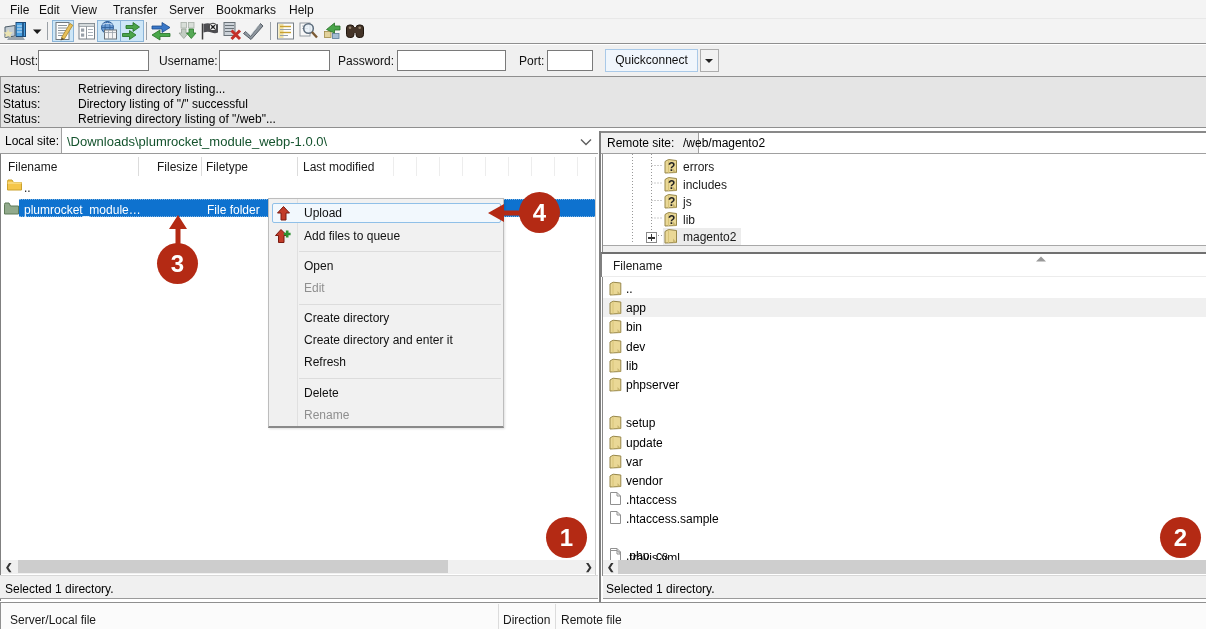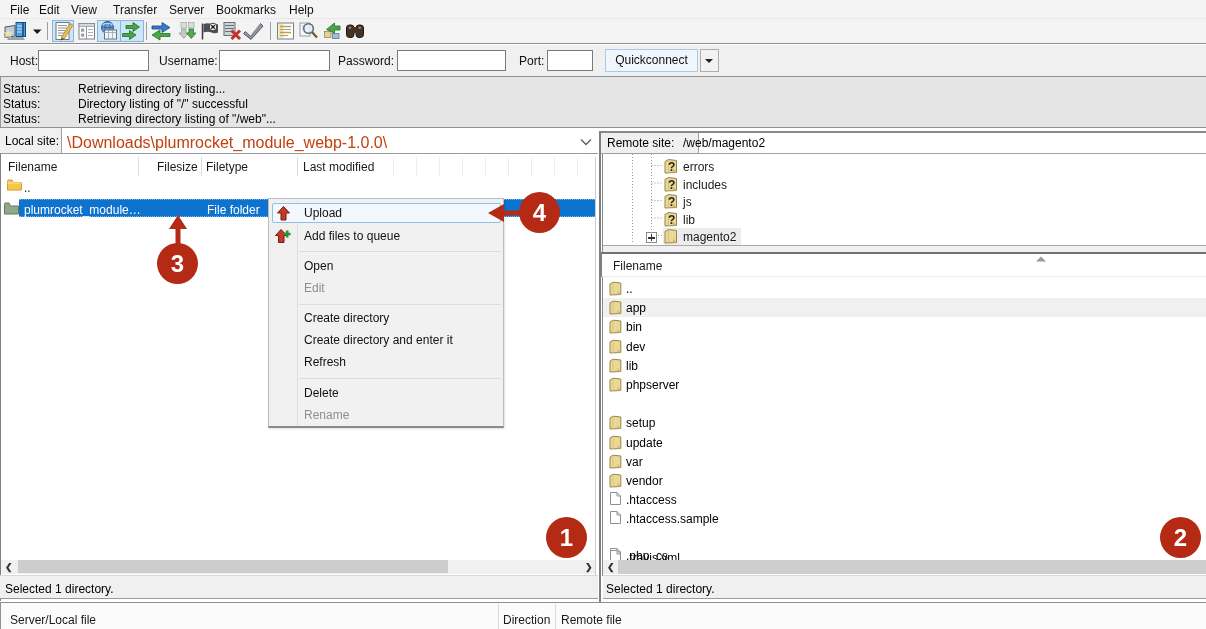--- a/index.html
+++ b/index.html
@@ -18,21 +18,21 @@
 #quickbar .lbl { position:absolute; top:9px; font-size:12px; color:#111; }
 #quickbar .inp { position:absolute; top:5px; height:21px; background:#fff; border:1px solid #7a7a7a; }
 #qcbtn { position:absolute; left:605px; top:4px; width:93px; height:23px; background:#f0f6fc; border:1px solid #a9c9e8; font-size:12px; text-align:center; line-height:21px; color:#111; }
 #qcdrop { position:absolute; left:700px; top:4px; width:19px; height:23px; background:#f2f2f2; border:1px solid #adadad; }
 
 #statuslog { position:absolute; left:0; top:77px; width:1206px; height:51px; background:#e5e5e5; border-bottom:1px solid #8f8f8f; border-left:1px solid #999; }
 #statuslog .sl { position:absolute; font-size:12px; color:#000; }
 
 #leftbar { position:absolute; left:0; top:127px; width:598px; height:27px; background:#fff; border-top:1px solid #8f8f8f; border-bottom:1px solid #9a9a9a; }
 #lslabel { position:absolute; left:0px; top:0px; width:62px; height:25px; background:#f0f0f0; border-right:1px solid #a0a0a0; font-size:12px; padding:6px 0 0 5px; color:#000; white-space:nowrap; }
-#lsfield { position:absolute; left:67px; top:6px; font-size:16px; color:#c2410c; }
+#lsfield { position:absolute; left:67px; top:6px; font-size:13px; color:#14532d; }
 
 #leftheader { position:absolute; left:1px; top:157px; width:594px; height:19px; background:#fff; }
 #leftheader span { position:absolute; top:3px; font-size:12px; color:#1a1a1a; }
 .hsep { position:absolute; top:0px; width:1px; height:19px; background:#dcdcdc; }
 .hsepf { position:absolute; top:0px; width:1px; height:19px; background:#ededed; }
 
 #leftlist { position:absolute; left:1px; top:176px; width:594px; height:384px; background:#fff; overflow:hidden; }
 #leftborder { position:absolute; left:0; top:154px; width:1px; height:447px; background:#808080; }
 #leftborderR { position:absolute; left:595px; top:157px; width:1px; height:419px; background:#cccccc; }
 

